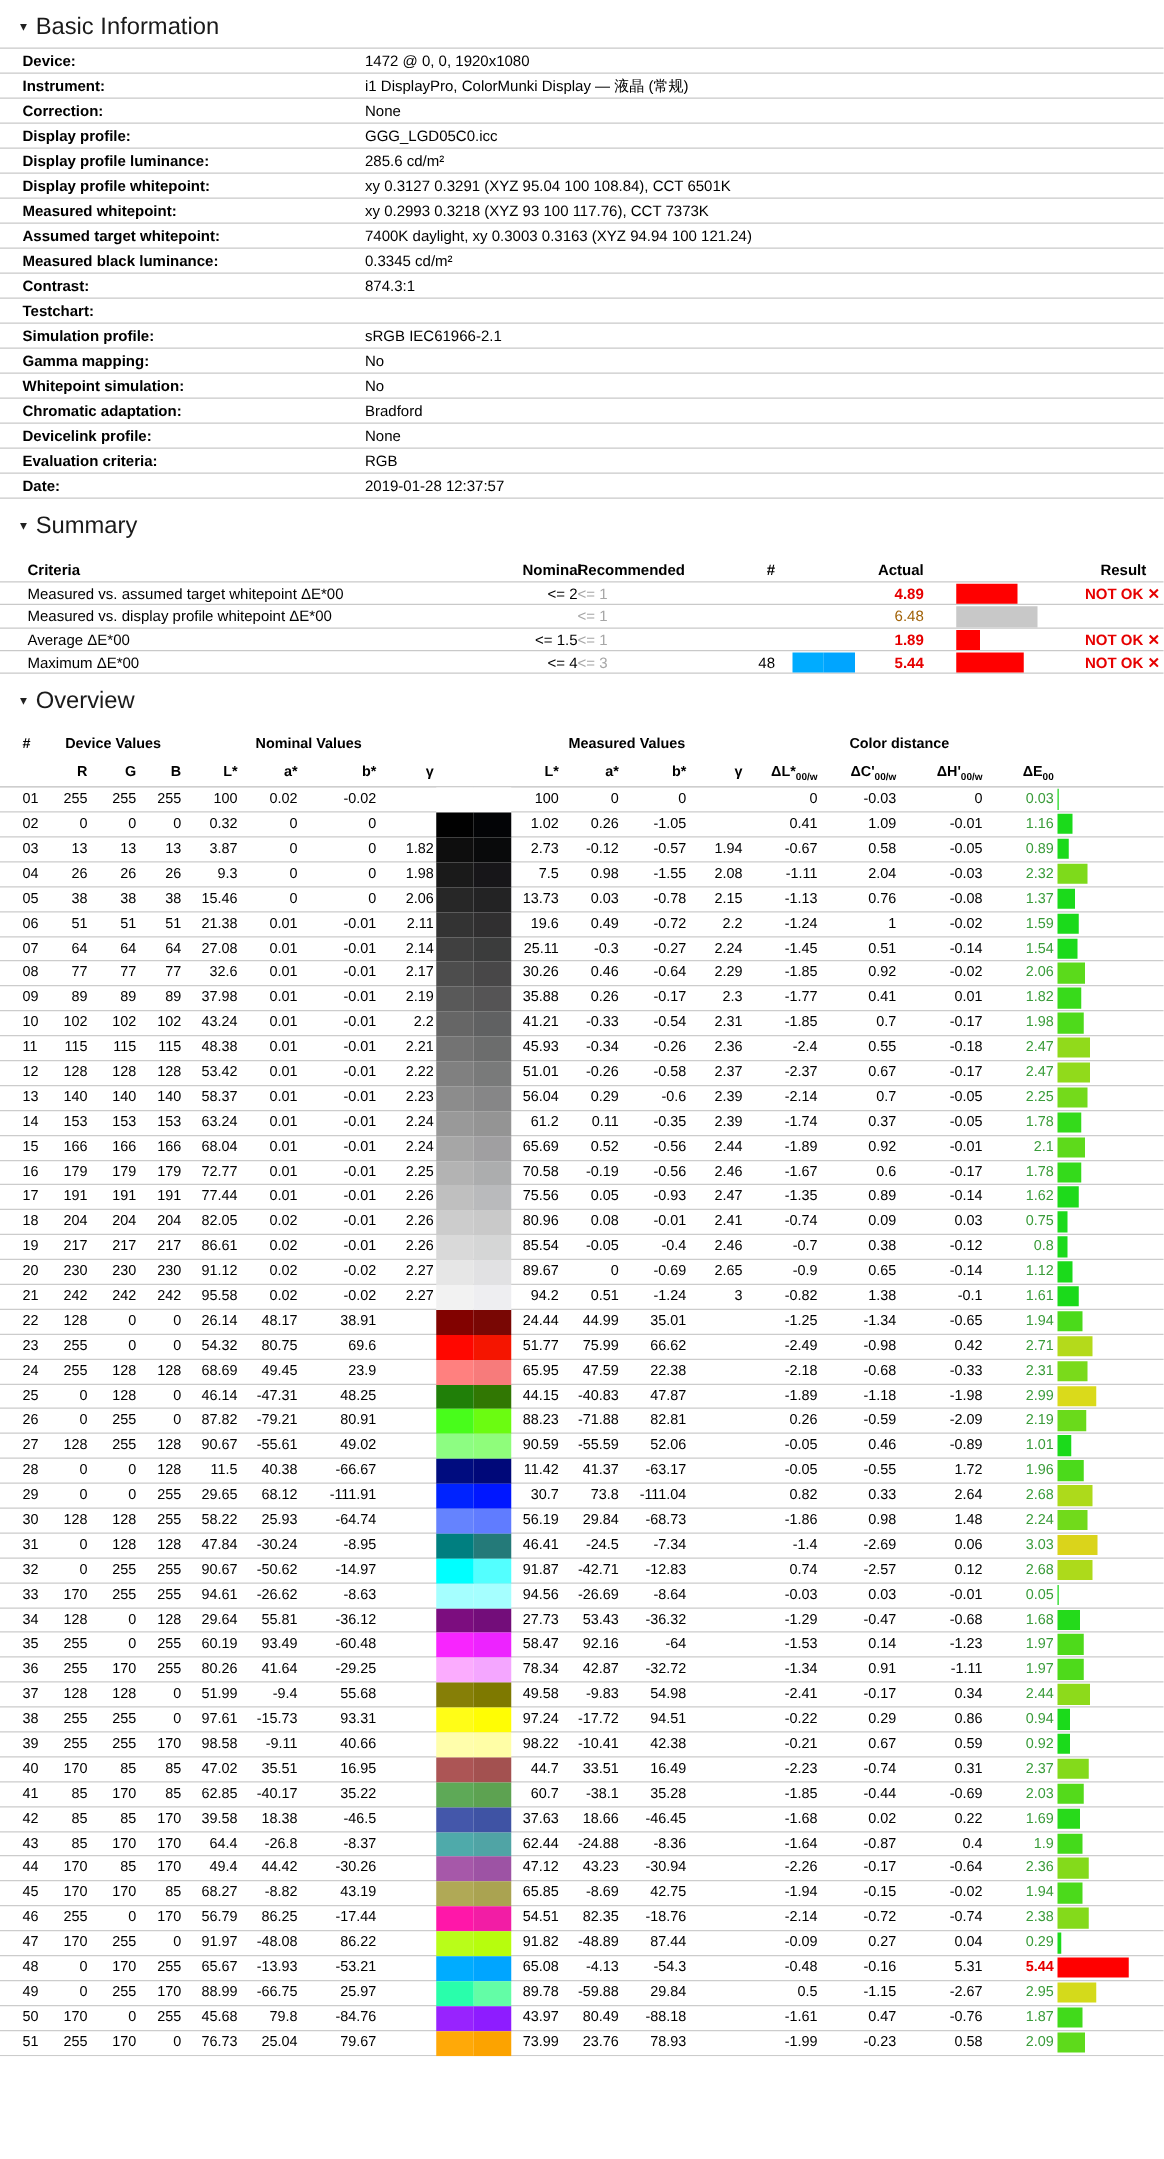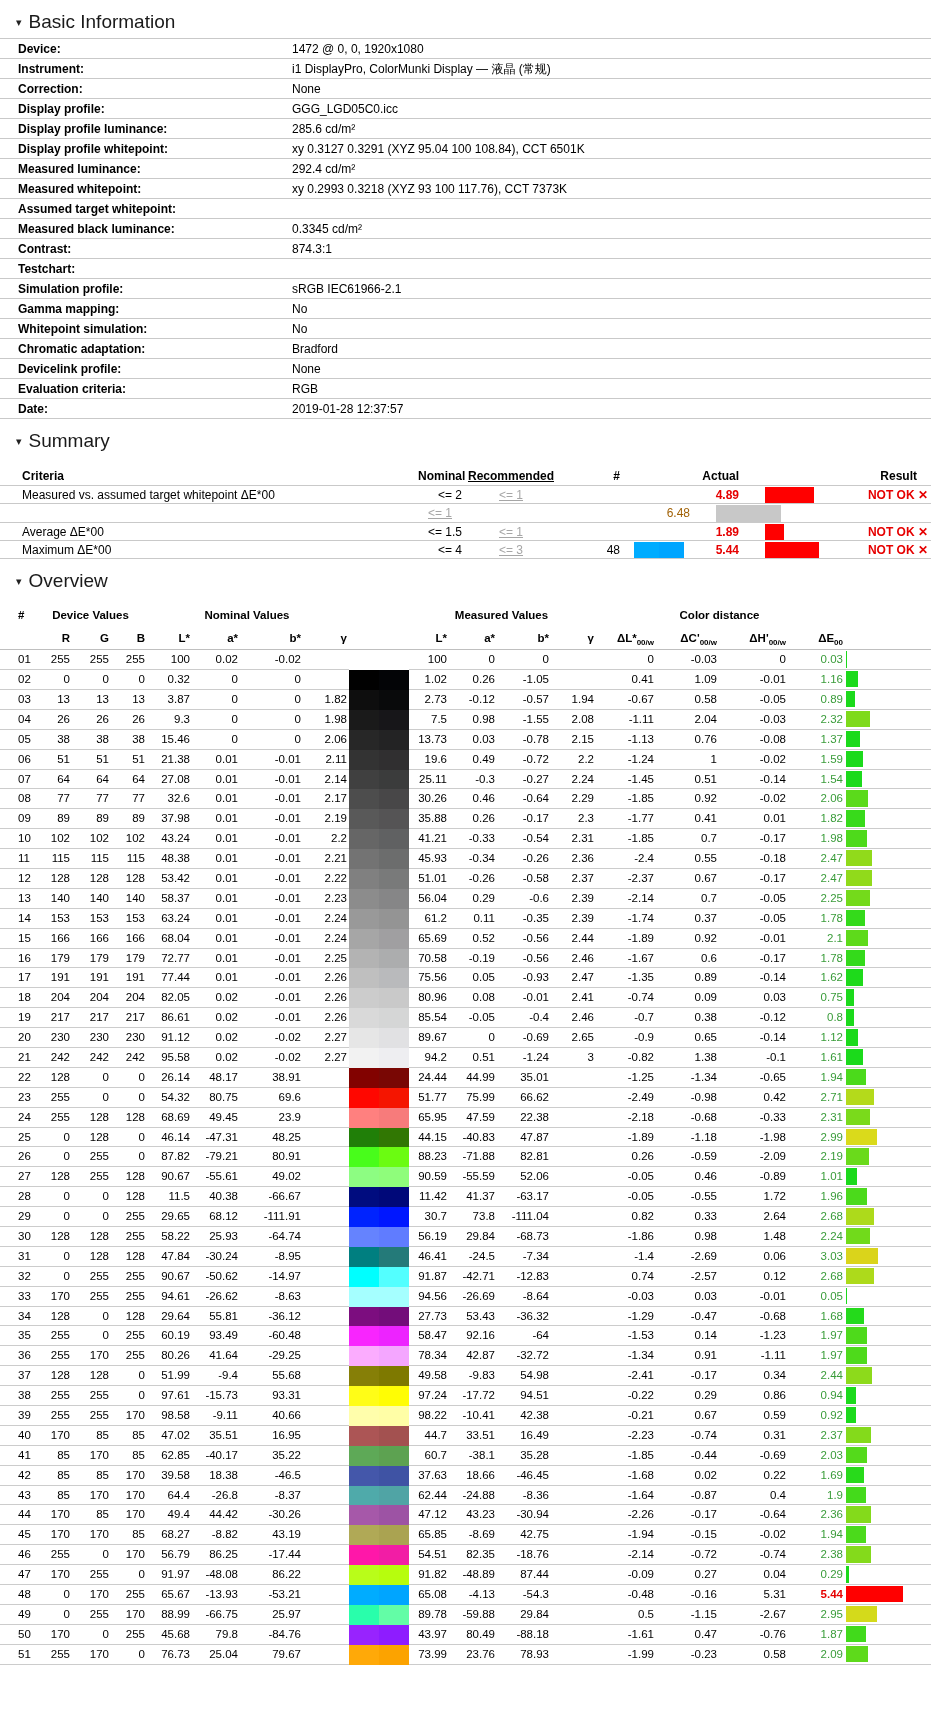--- a/index.html
+++ b/index.html
@@ -15,21 +15,21 @@
   .bi-row{display:flex;height:20px;line-height:20px;border-bottom:1px solid #c9c9c9;box-sizing:border-box;font-size:12px;}
   .bi-label{width:292px;padding-left:18px;font-weight:bold;box-sizing:border-box;}
   .bi-value{flex:1;}
 
   
   .sum-table{margin-top:9px;font-size:12px;}
   .sum-grid{display:grid;grid-template-columns:418px 44px 98px 60px 70px 49px 108px 1fr;height:18.3px;line-height:18.3px;border-bottom:1px solid #c9c9c9;box-sizing:border-box;}
   .sum-head{font-weight:bold;height:20px;line-height:20px;}
   .c-crit{padding-left:22px;text-align:left;}
   .c-nom{text-align:right;}
-  .c-rec{text-align:center;color:#a6a6a6;text-decoration:underline;}
+  .c-rec{text-align:left;color:#a6a6a6;}
   .sum-head .c-rec{color:#000;}
   .c-num{text-align:right;}
   .c-sw{position:relative;}
   .c-sw .sw{position:absolute;top:1.5px;bottom:1.5px;width:25px;}
   .c-act{text-align:right;font-weight:bold;}
   .c-act.muted{color:#a16207;font-weight:normal;}
   .c-act.fail{color:#e60000;}
   .c-barcell{position:relative;}
   .c-barcell .bar{position:absolute;left:26px;top:1px;bottom:1px;}
   .c-res{text-align:right;padding-right:3px;font-weight:bold;color:#e60000;}
@@ -80,29 +80,26 @@
       </div>
       <div class="bi-row">
         <div class="bi-label">Display profile luminance:</div>
         <div class="bi-value">285.6 cd/m²</div>
       </div>
       <div class="bi-row">
         <div class="bi-label">Display profile whitepoint:</div>
         <div class="bi-value">xy 0.3127 0.3291 (XYZ 95.04 100 108.84), CCT 6501K</div>
       </div>
       <div class="bi-row">
-        <div class="bi-label">Measured luminance:</div>
-        <div class="bi-value">292.4 cd/m²</div>
-      </div>
-      <div class="bi-row">
         <div class="bi-label">Measured whitepoint:</div>
         <div class="bi-value">xy 0.2993 0.3218 (XYZ 93 100 117.76), CCT 7373K</div>
       </div>
       <div class="bi-row">
         <div class="bi-label">Assumed target whitepoint:</div>
+        <div class="bi-value">7400K daylight, xy 0.3003 0.3163 (XYZ 94.94 100 121.24)</div>
       </div>
       <div class="bi-row">
         <div class="bi-label">Measured black luminance:</div>
         <div class="bi-value">0.3345 cd/m²</div>
       </div>
       <div class="bi-row">
         <div class="bi-label">Contrast:</div>
         <div class="bi-value">874.3:1</div>
       </div>
       <div class="bi-row">
@@ -156,20 +153,21 @@
         <div class="c-rec">&lt;= 1</div>
         <div class="c-num"></div>
         <div class="c-sw"></div>
         <div class="c-act fail">4.89</div>
         <div class="c-barcell">
           <div class="bar" style="width: 49px; background: rgb(255, 0, 0);"></div>
         </div>
         <div class="c-res">NOT OK ✕</div>
       </div>
       <div class="sum-grid">
+        <div class="c-crit">Measured vs. display profile whitepoint ΔE*00</div>
         <div class="c-nom"></div>
         <div class="c-rec">&lt;= 1</div>
         <div class="c-num"></div>
         <div class="c-sw"></div>
         <div class="c-act muted">6.48</div>
         <div class="c-barcell">
           <div class="bar" style="width: 65px; background: rgb(200, 200, 200);"></div>
         </div>
         <div class="c-res"></div>
       </div>

